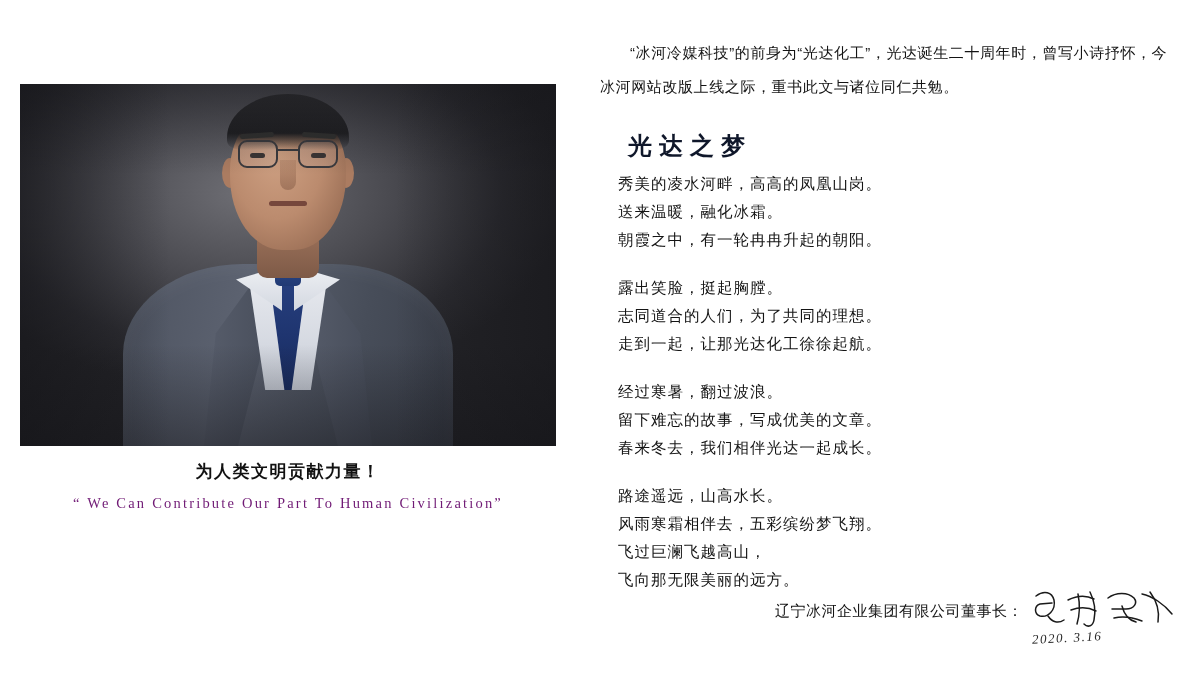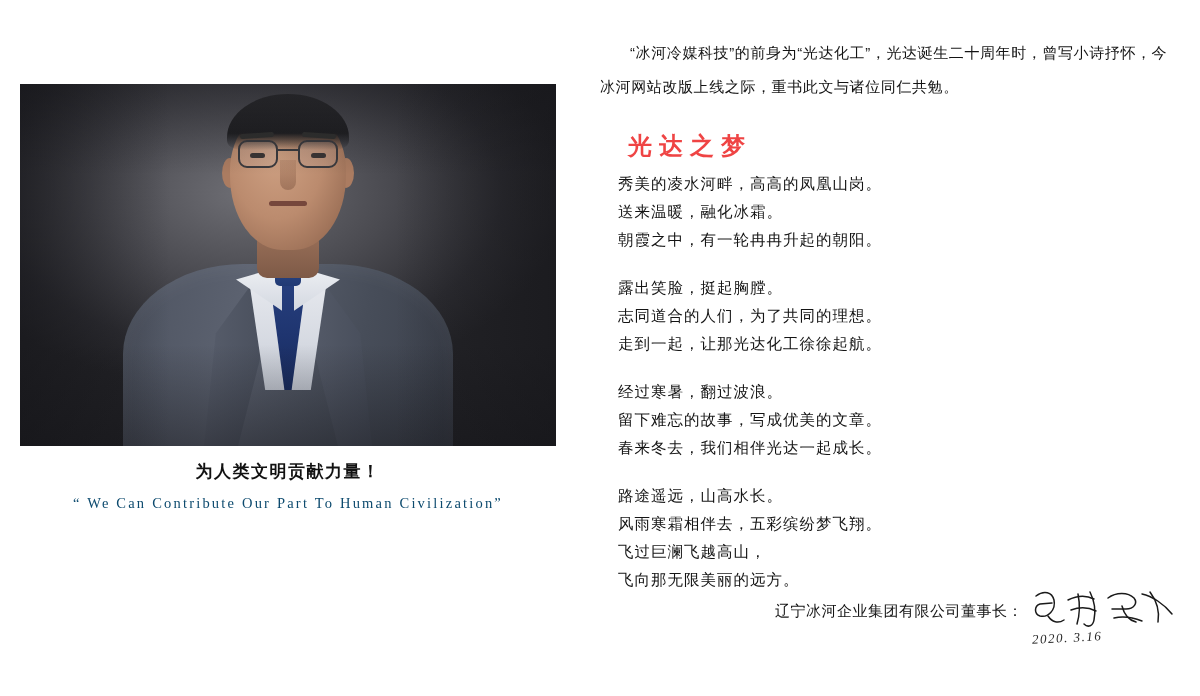--- a/index.html
+++ b/index.html
@@ -230,21 +230,21 @@
     font-size: 17px;
     font-weight: bold;
     color: #111111;
     letter-spacing: 1.5px;
     font-family: "Liberation Serif", serif;
   }
   .caption-en {
     margin: 0;
     padding-top: 12px;
     font-size: 14.5px;
-    color: #0c4a6e;
+    color: #701a75;
     letter-spacing: 2.2px;
     font-family: "Liberation Serif", serif;
     white-space: nowrap;
   }
 
   
   .text-col {
     position: absolute;
     left: 600px;
     top: 36px;
@@ -255,21 +255,21 @@
     font-size: 15px;
     line-height: 34px;
     color: #141414;
     text-indent: 2em;
     letter-spacing: .6px;
   }
   .poem-title {
     margin: 26px 0 8px 28px;
     font-size: 24px;
     font-weight: bold;
-    color: #ef4444;
+    color: #0f172a;
     letter-spacing: 7px;
   }
   .stanzas {
     margin: 0;
     padding: 0 0 0 18px;
   }
   .stanza {
     margin: 0 0 20px 0;
   }
   .stanza:last-child { margin-bottom: 0; }

